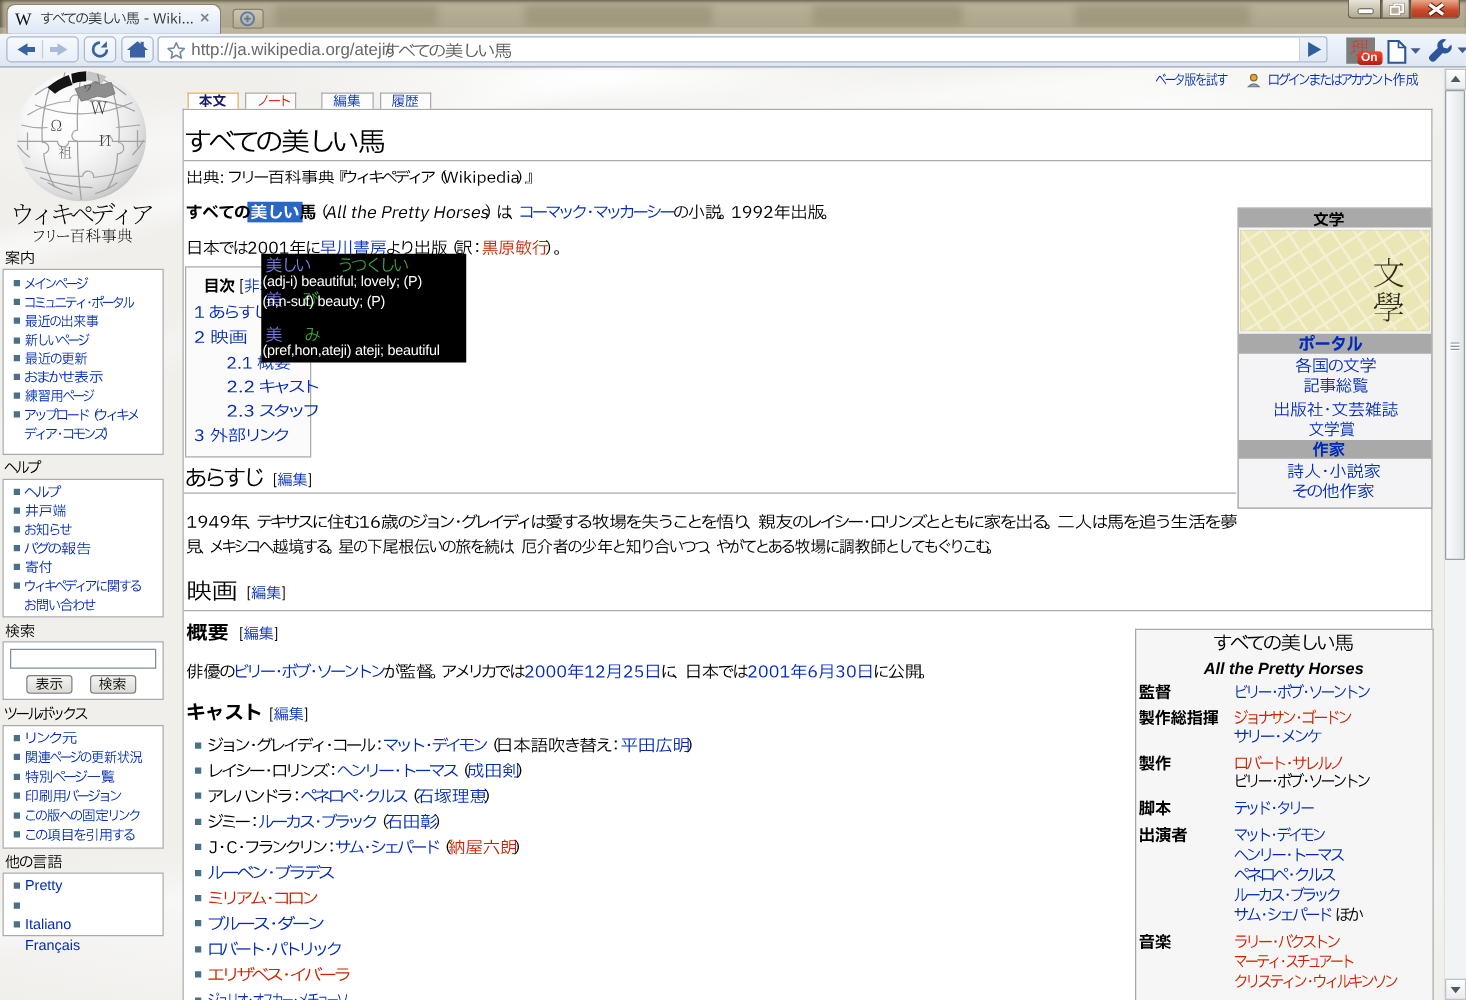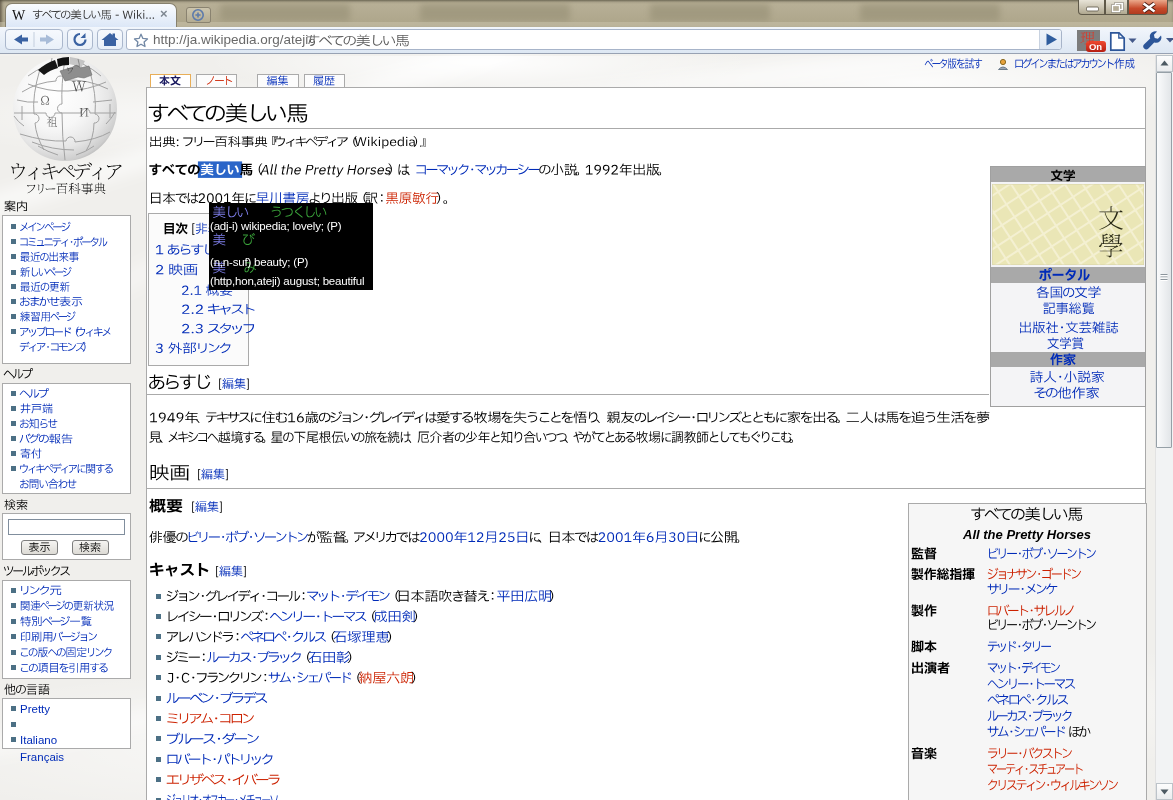--- a/index.html
+++ b/index.html
@@ -165,23 +165,23 @@
 <svg class="ab" style="left:992px;top:184px;z-index:9" width="152" height="81">
 <rect width="152" height="81" fill="#eae6b6"></rect>
 <g transform="rotate(-33 76 40)" stroke="#f5f1d4" stroke-width="2" opacity=".95">
 <path d="M-60 -25 H220 M-60 -10 H220 M-60 5 H220 M-60 20 H220 M-60 35 H220 M-60 50 H220 M-60 65 H220 M-60 80 H220 M-60 95 H220 M-60 110 H220"></path>
 <path d="M-40 -40 V130 M-25 -40 V130 M-10 -40 V130 M5 -40 V130 M20 -40 V130 M35 -40 V130 M50 -40 V130 M65 -40 V130 M80 -40 V130 M95 -40 V130 M110 -40 V130 M125 -40 V130 M140 -40 V130 M155 -40 V130 M170 -40 V130 M185 -40 V130"></path>
 </g>
 <rect width="152" height="81" fill="none" stroke="#d6d2a8" stroke-width="1"></rect>
 </svg>
 <div id="film" class="ab"></div>
 <div id="popup" class="ab"></div>
-<div class="pe" style="left:210px;top:220px">(adj-i) wikipedia; lovely; (P)</div>
-<div class="pe" style="left:210px;top:256px">(n,n-suf) beauty; (P)</div>
-<div class="pe" style="left:210px;top:275px">(http,hon,ateji) august; beautiful</div>
+<div class="pe" style="left:210px;top:220px">(adj-i) beautiful; lovely; (P)</div>
+<div class="pe" style="left:210px;top:236px">(n,n-suf) beauty; (P)</div>
+<div class="pe" style="left:210px;top:275px">(pref,hon,ateji) ateji; beautiful</div>
 
 <div id="sb" class="ab"></div>
 <div class="sbarrow" style="top:55px"><svg width="15" height="15">
       <path d="M7.5 4.5 L11.5 9.5 H3.5 Z" fill="#4d5a63"></path>
     </svg></div>
 <div class="sbarrow" style="top:783px"><svg width="15" height="15">
       <path d="M7.5 10.5 L11.5 5.5 H3.5 Z" fill="#4d5a63"></path>
     </svg></div>
 <div id="sbthumb" class="ab"><svg width="14" height="374">
       <g stroke="#8c959c">

